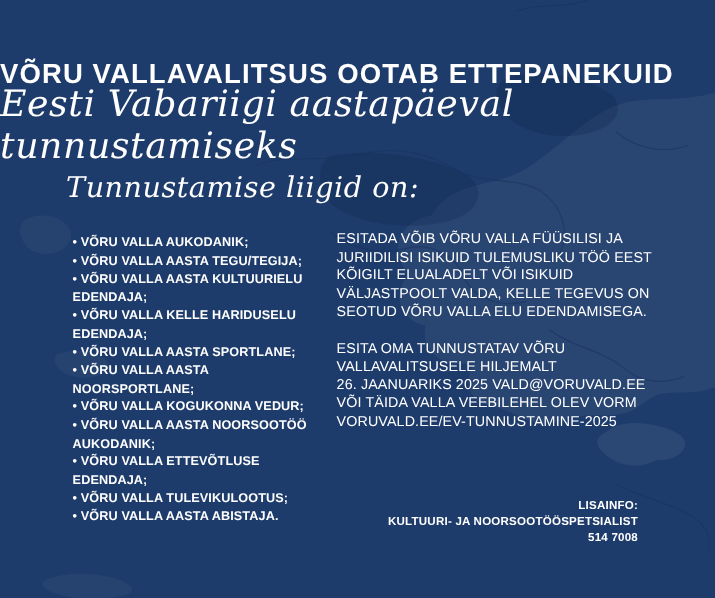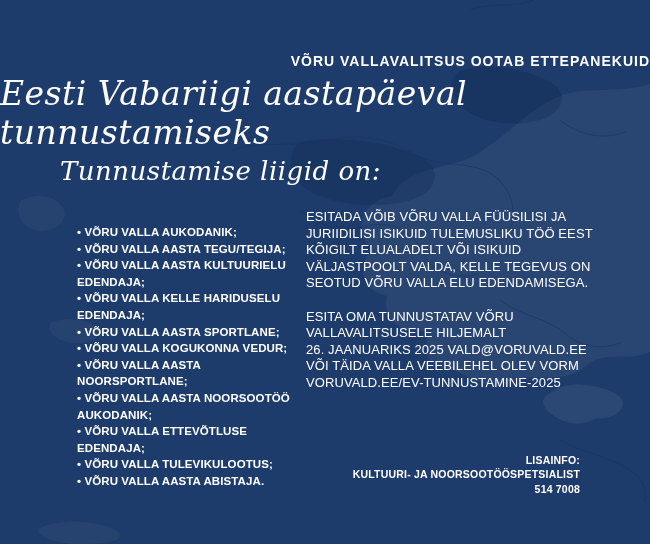--- a/index.html
+++ b/index.html
@@ -9,42 +9,42 @@
     background: var(--bg, #1e3c6b);
     overflow:hidden;
     color: var(--text, #ffffff);
     font-family:"Liberation Sans", sans-serif;
   }
   .bg-svg { position:absolute; inset:0; }
 
   .title {
     position:absolute; top:53px; left:0; right:0;
     margin:0;
-    text-align:right;
-    font-size:14px; font-weight:bold; letter-spacing:1px;
+    text-align:left;
+    font-size:25px; font-weight:bold; letter-spacing:1px;
   }
   .script {
     font-family:"DejaVu Serif", serif;
     font-style:italic;
     font-weight:normal;
   }
   .subtitle {
     position:absolute; top:74px; left:0; right:0;
     text-align:left;
     font-size:33px;
     letter-spacing:0.5px;
   }
   .section-heading {
     position:absolute; top:156px; left:60px;
     font-size:26px;
     letter-spacing:0.5px;
   }
   .categories {
     position:absolute; top:209px; left:62px; width:245px;
-    margin:15px; padding:0; list-style:none;
+    margin:4px; padding:0; list-style:none;
     font-size:11.5px; font-weight:bold; line-height:16.6px;
     letter-spacing:0.1px;
   }
   .categories li { white-space:pre-line; }
 
   .right-col {
     position:absolute; top:209px; left:306px; width:292px;
     font-size:13px; font-weight:normal; line-height:16.6px;
     letter-spacing:0.1px;
   }
@@ -101,23 +101,23 @@
   <div class="script section-heading">Tunnustamise liigid on:</div>
 
   <ul class="categories">
       <li>• VÕRU VALLA AUKODANIK;</li>
       <li>• VÕRU VALLA AASTA TEGU/TEGIJA;</li>
       <li>• VÕRU VALLA AASTA KULTUURIELU
 EDENDAJA;</li>
       <li>• VÕRU VALLA KELLE HARIDUSELU
 EDENDAJA;</li>
       <li>• VÕRU VALLA AASTA SPORTLANE;</li>
-      <li>• VÕRU VALLA KOGUKONNA VEDUR;</li>
       <li>• VÕRU VALLA AASTA
 NOORSPORTLANE;</li>
+      <li>• VÕRU VALLA KOGUKONNA VEDUR;</li>
       <li>• VÕRU VALLA AASTA NOORSOOTÖÖ
 AUKODANIK;</li>
       <li>• VÕRU VALLA ETTEVÕTLUSE
 EDENDAJA;</li>
       <li>• VÕRU VALLA TULEVIKULOOTUS;</li>
       <li>• VÕRU VALLA AASTA ABISTAJA.</li>
     </ul>
 
   <div class="right-col">
     <p>ESITADA VÕIB VÕRU VALLA FÜÜSILISI JA

